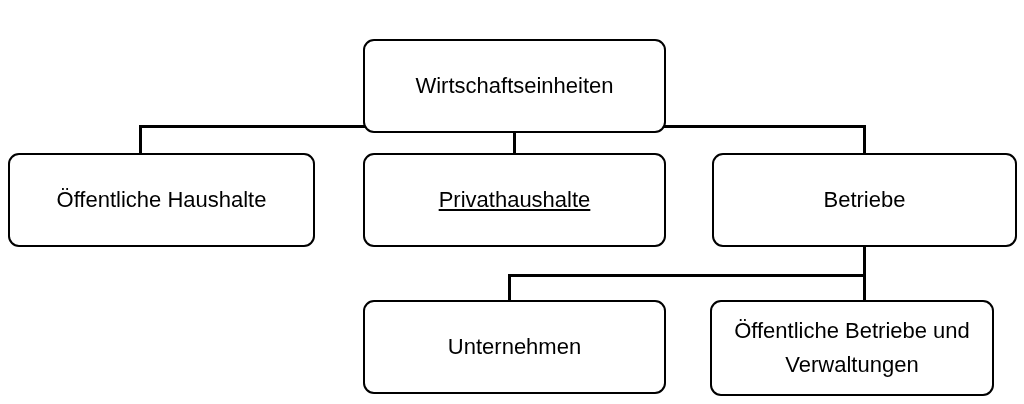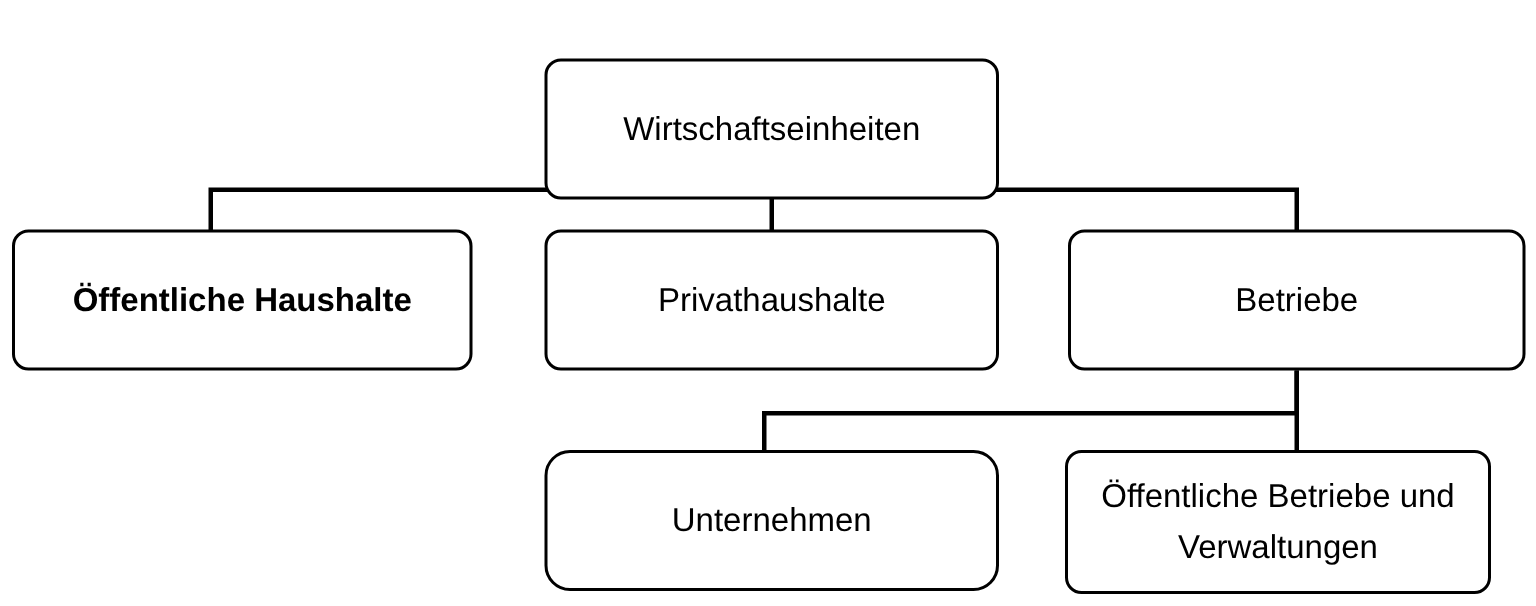--- a/index.html
+++ b/index.html
@@ -39,24 +39,24 @@
     align-items: center;
     justify-content: center;
     text-align: center;
     color: var(--text-color);
     font-size: 22px;
     line-height: 1.55;
     padding: 0 18px;
   }
   
   .node-root            { left: 363px; top:   8px; width: 303px; height: 94px; margin-top: 31px; }
-  .node-oeff-haushalte  { left:   8px; top: 153px; width: 307px; height: 94px; font-weight: bold; }
-  .node-privathaushalte { left: 363px; top: 153px; width: 303px; height: 94px; }
+  .node-oeff-haushalte  { left:   8px; top: 153px; width: 307px; height: 94px; }
+  .node-privathaushalte { left: 363px; top: 153px; width: 303px; height: 94px; text-decoration: underline; }
   .node-betriebe        { left: 712px; top: 153px; width: 305px; height: 94px; text-align: right; }
-  .node-unternehmen     { left: 363px; top: 300px; width: 303px; height: 94px; border-radius: 17px; }
+  .node-unternehmen     { left: 363px; top: 300px; width: 303px; height: 94px; }
   .node-oeff-betriebe   { left: 710px; top: 300px; width: 284px; height: 96px; }
 </style>
 </head>
 <body>
 
 <div class="canvas">
 
   <svg class="edges" viewBox="0 0 1024 404" aria-hidden="true">
 
     <path d="M 514.5 102 L 514.5 126.5 L 140.5 126.5 L 140.5 155"></path>

